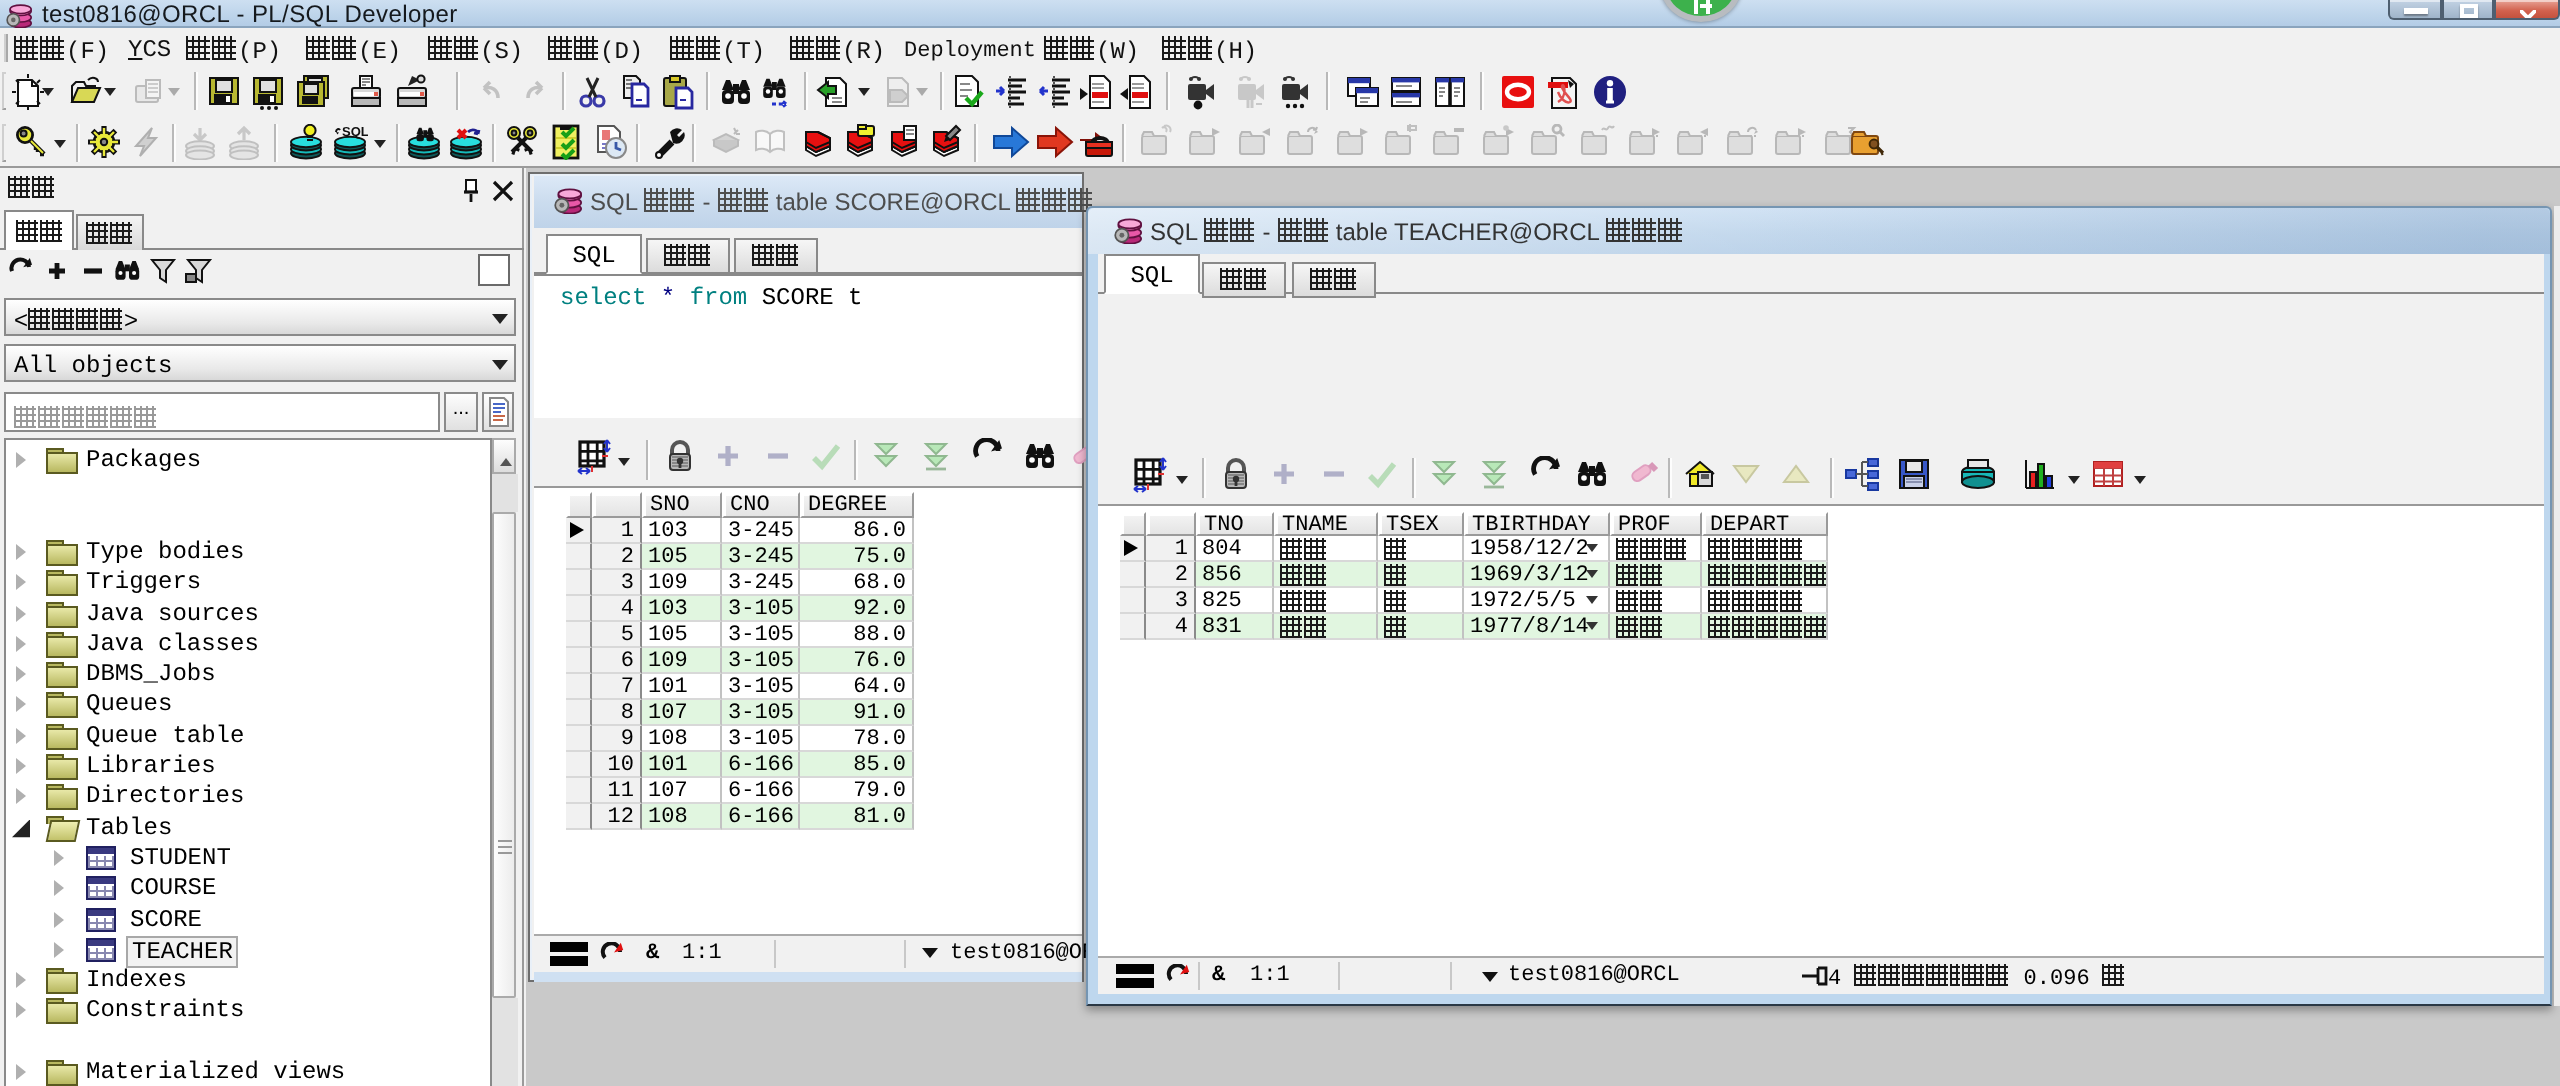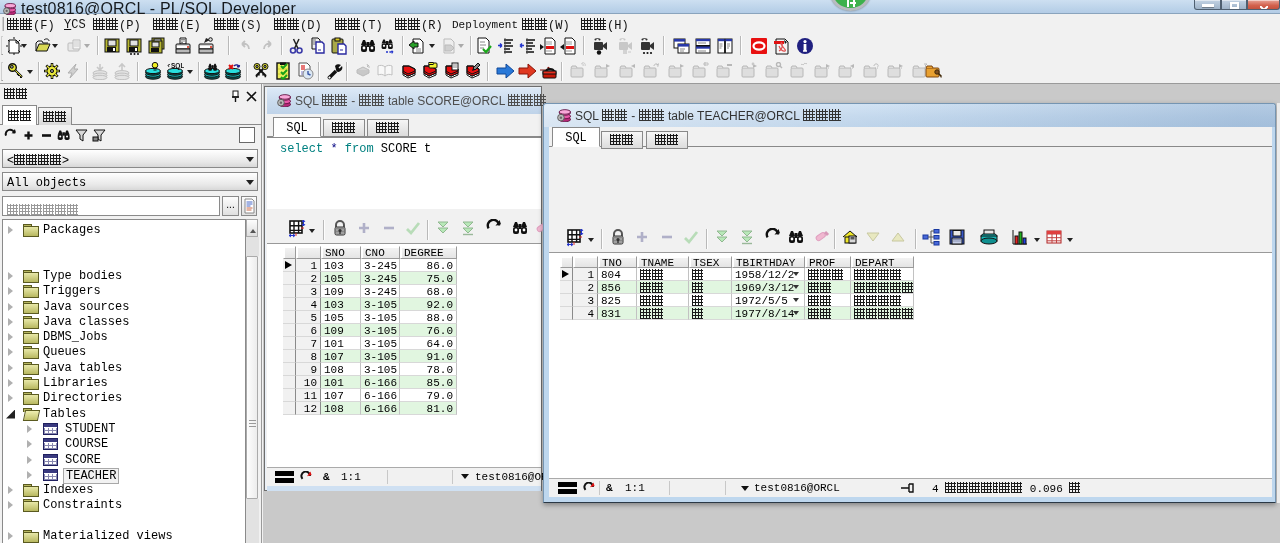--- a/index.html
+++ b/index.html
@@ -3,21 +3,21 @@
 *{margin:0;padding:0;box-sizing:border-box}
 html,body{width:1280px;height:543px;overflow:hidden;font-family:"Liberation Sans",sans-serif;position:relative;background:#f1f1f1}
 .abs{position:absolute}
 i.h{display:inline-block;width:11px;height:11px;margin:0 1px -1px 0;
  background:repeating-linear-gradient(0deg,var(--c,#1a1a1a) 0 1px,transparent 1px 3px),
             repeating-linear-gradient(90deg,var(--c,#1a1a1a) 0 1px,transparent 1px 3px);}
 i.h.s12{width:12px;height:12px}
 .mono{font-family:"Liberation Mono",monospace}
 
 #titlebar{left:0;top:0;width:1280px;height:14px;background:linear-gradient(180deg,#cddff1 0%,#bdd4ea 60%,#b3cce6 100%);border-bottom:1px solid #8aa4bd}
-#titletext{left:21px;top:0px;font-size:16px;color:#15191d;letter-spacing:0.2px}
+#titletext{left:21px;top:0px;font-size:12px;color:#15191d;letter-spacing:0.2px}
 #appicon{left:3px;top:1px;width:14px;height:12px}
 #greenball{left:830px;top:-26px;width:41px;height:37px;border-radius:50%;background:#3db14c;border:3px solid #b8bcc0;box-shadow:0 0 2px rgba(0,0,0,.4)}
 #greenball:after{content:"";position:absolute;left:12px;top:22px;width:14px;height:8px;background:
  linear-gradient(#fff,#fff) 2px 0/2px 8px no-repeat,
  linear-gradient(#fff,#fff) 8px 0/2px 8px no-repeat,
  linear-gradient(#fff,#fff) 5px 3px/6px 2px no-repeat}
 .winbtn{top:0;height:10px;border:1px solid #4e5f70;border-top:none;background:linear-gradient(180deg,#c3d3e4,#9fb4c9);box-shadow:inset 0 1px 0 rgba(255,255,255,.5);overflow:hidden}
 #btnmin{left:1194px;width:27px;border-bottom-left-radius:3px}
 #btnmax{left:1221px;width:26px}
 #btncls{left:1247px;width:33px;background:linear-gradient(180deg,#e8a598,#d2614d 60%,#c4523e);border-bottom-right-radius:3px}
@@ -853,21 +853,21 @@
         <span style="position:absolute;left:40px;top:0px">Java classes</span>
       </div>
       <div class="trow" style="top:125.39999999999999px;width:100%">
         <div class="exp" style="left:5px"></div>
         <div class="folder" style="left:20px"></div>
         <span style="position:absolute;left:40px;top:0px">Queues</span>
       </div>
       <div class="trow" style="top:140.7px;width:100%">
         <div class="exp" style="left:5px"></div>
         <div class="folder" style="left:20px"></div>
-        <span style="position:absolute;left:40px;top:0px">Java tables</span>
+        <span style="position:absolute;left:40px;top:0px">Queue table</span>
       </div>
       <div class="trow" style="top:171.3px;width:100%">
         <div class="exp" style="left:5px"></div>
         <div class="folder" style="left:20px"></div>
         <span style="position:absolute;left:40px;top:0px">Directories</span>
       </div>
       <div class="trow" style="top:156.0px;width:100%">
         <div class="exp" style="left:5px"></div>
         <div class="folder" style="left:20px"></div>
         <span style="position:absolute;left:40px;top:0px">Libraries</span>
@@ -1325,17 +1325,17 @@
           <div class="ssep" style="left:50px"></div>
           <span class="sbt" style="left:57px;top:3px;font-weight:bold">&amp;</span>
           <span class="sbt" style="left:76px;top:3px">1:1</span>
           <div class="ssep" style="left:120px"></div>
           <div class="ssep" style="left:176px"></div>
           <span style="position:absolute;left:192px;top:7px;width:0;height:0;border:4px solid transparent;border-top:5px solid #111"></span>
           <span class="sbt" style="left:205px;top:3px">test0816@ORCL</span>
           <svg style="position:absolute;left:352px;top:3px" width="14" height="13">
             <path d="M0 6h8M8 2v8M8 2h4v8h-4" fill="none" stroke="#111" stroke-width="1.4"></path>
           </svg>
-          <span class="sbt" style="left:383px;top:3px">4 <i class="h"></i><i class="h"></i><i class="h"></i><i class="h"></i><i class="h" style="width:5px"></i><i class="h"></i><i class="h"></i> 0.096 <i class="h"></i></span>
+          <span class="sbt" style="left:365px;top:3px">4 <i class="h"></i><i class="h"></i><i class="h"></i><i class="h"></i><i class="h" style="width:5px"></i><i class="h"></i><i class="h"></i> 0.096 <i class="h"></i></span>
         </div>
       </div>
     </div>
     <div id="rstrip" class="abs"></div>
   </div>
 </body></html>

